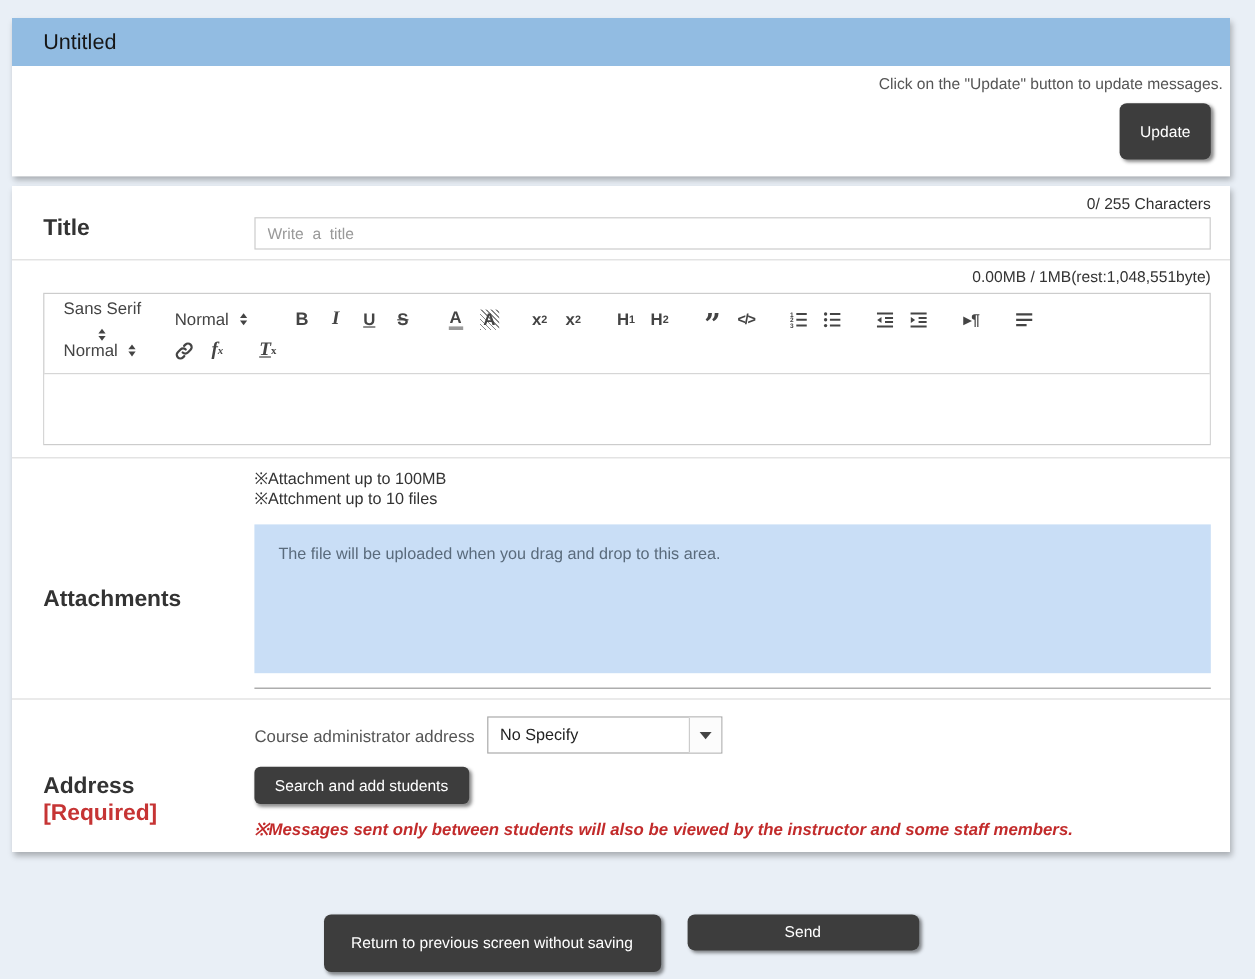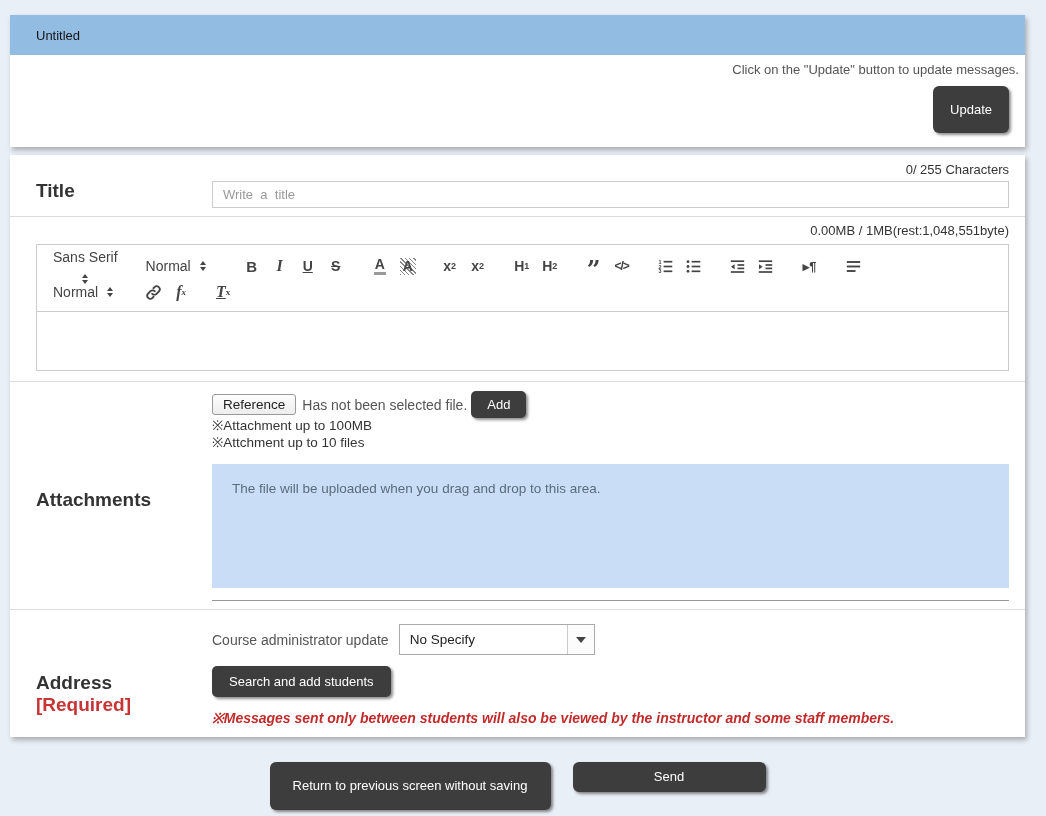--- a/index.html
+++ b/index.html
@@ -14,21 +14,21 @@
   .panel {
     position:absolute; left:10px; width:1015px; background:#fff;
     box-shadow:2px 3px 5px rgba(0,0,0,0.28);
   }
   
   .panel-top { top:15px; }
   .blue-header {
     height:40px; background:#92bce2; display:flex; align-items:center;
     padding-left:26px;
   }
-  .blue-header .app-title { font-size:13px; color:#161616; }
+  .blue-header .app-title { font-size:18px; color:#161616; }
   .top-body { padding:7px 4px 14px 0; text-align:right; }
   .hint-text { font-size:13px; color:#555; padding-right:2px; }
   .btn-dark {
     display:inline-block; background:#3d3d3d; color:#fff; border:none;
     border-radius:6px; box-shadow:2px 2px 3px rgba(0,0,0,0.45);
     font-size:13px; font-family:"Liberation Sans", sans-serif; cursor:pointer;
     text-align:center;
   }
   .update-btn { margin:9px 12px 0 0; padding:16px 17px; }
 
@@ -293,42 +293,37 @@
             </button>
         </div>
       </div>
       <div class="ql-editor"></div>
     </div>
   </div>
 
   <div class="form-row row-attach">
     <div class="row-label">Attachments</div>
     <div class="row-content">
-      <div class="file-line">
-        <button class="reference-btn">Reference</button>
-        <span class="no-file-text">Has not been selected file.</span>
-        <button class="btn-dark add-btn">Add</button>
-      </div>
       <div class="attach-note">※Attachment up to 100MB</div>
       <div class="attach-note">※Attchment up to 10 files</div>
       <div class="dropzone">
         <span>The file will be uploaded when you drag and drop to this area.</span>
       </div>
       <div class="upload-underline"></div>
     </div>
   </div>
 
   <div class="form-row row-address">
     <div class="row-label">
       <span>Address</span>
       <span class="required-badge">[Required]</span>
     </div>
     <div class="row-content">
       <div class="admin-line">
-        <span class="admin-label">Course administrator update</span>
+        <span class="admin-label">Course administrator address</span>
         <div class="select">
           <span class="select-value">No Specify</span>
           <span class="select-arrow">
               <i class="caret-dn"></i>
             </span>
         </div>
       </div>
       <button class="btn-dark search-btn">Search and add students</button>
       <div class="warning-text">※Messages sent only between students will also be viewed by the instructor and some staff members.</div>
     </div>

